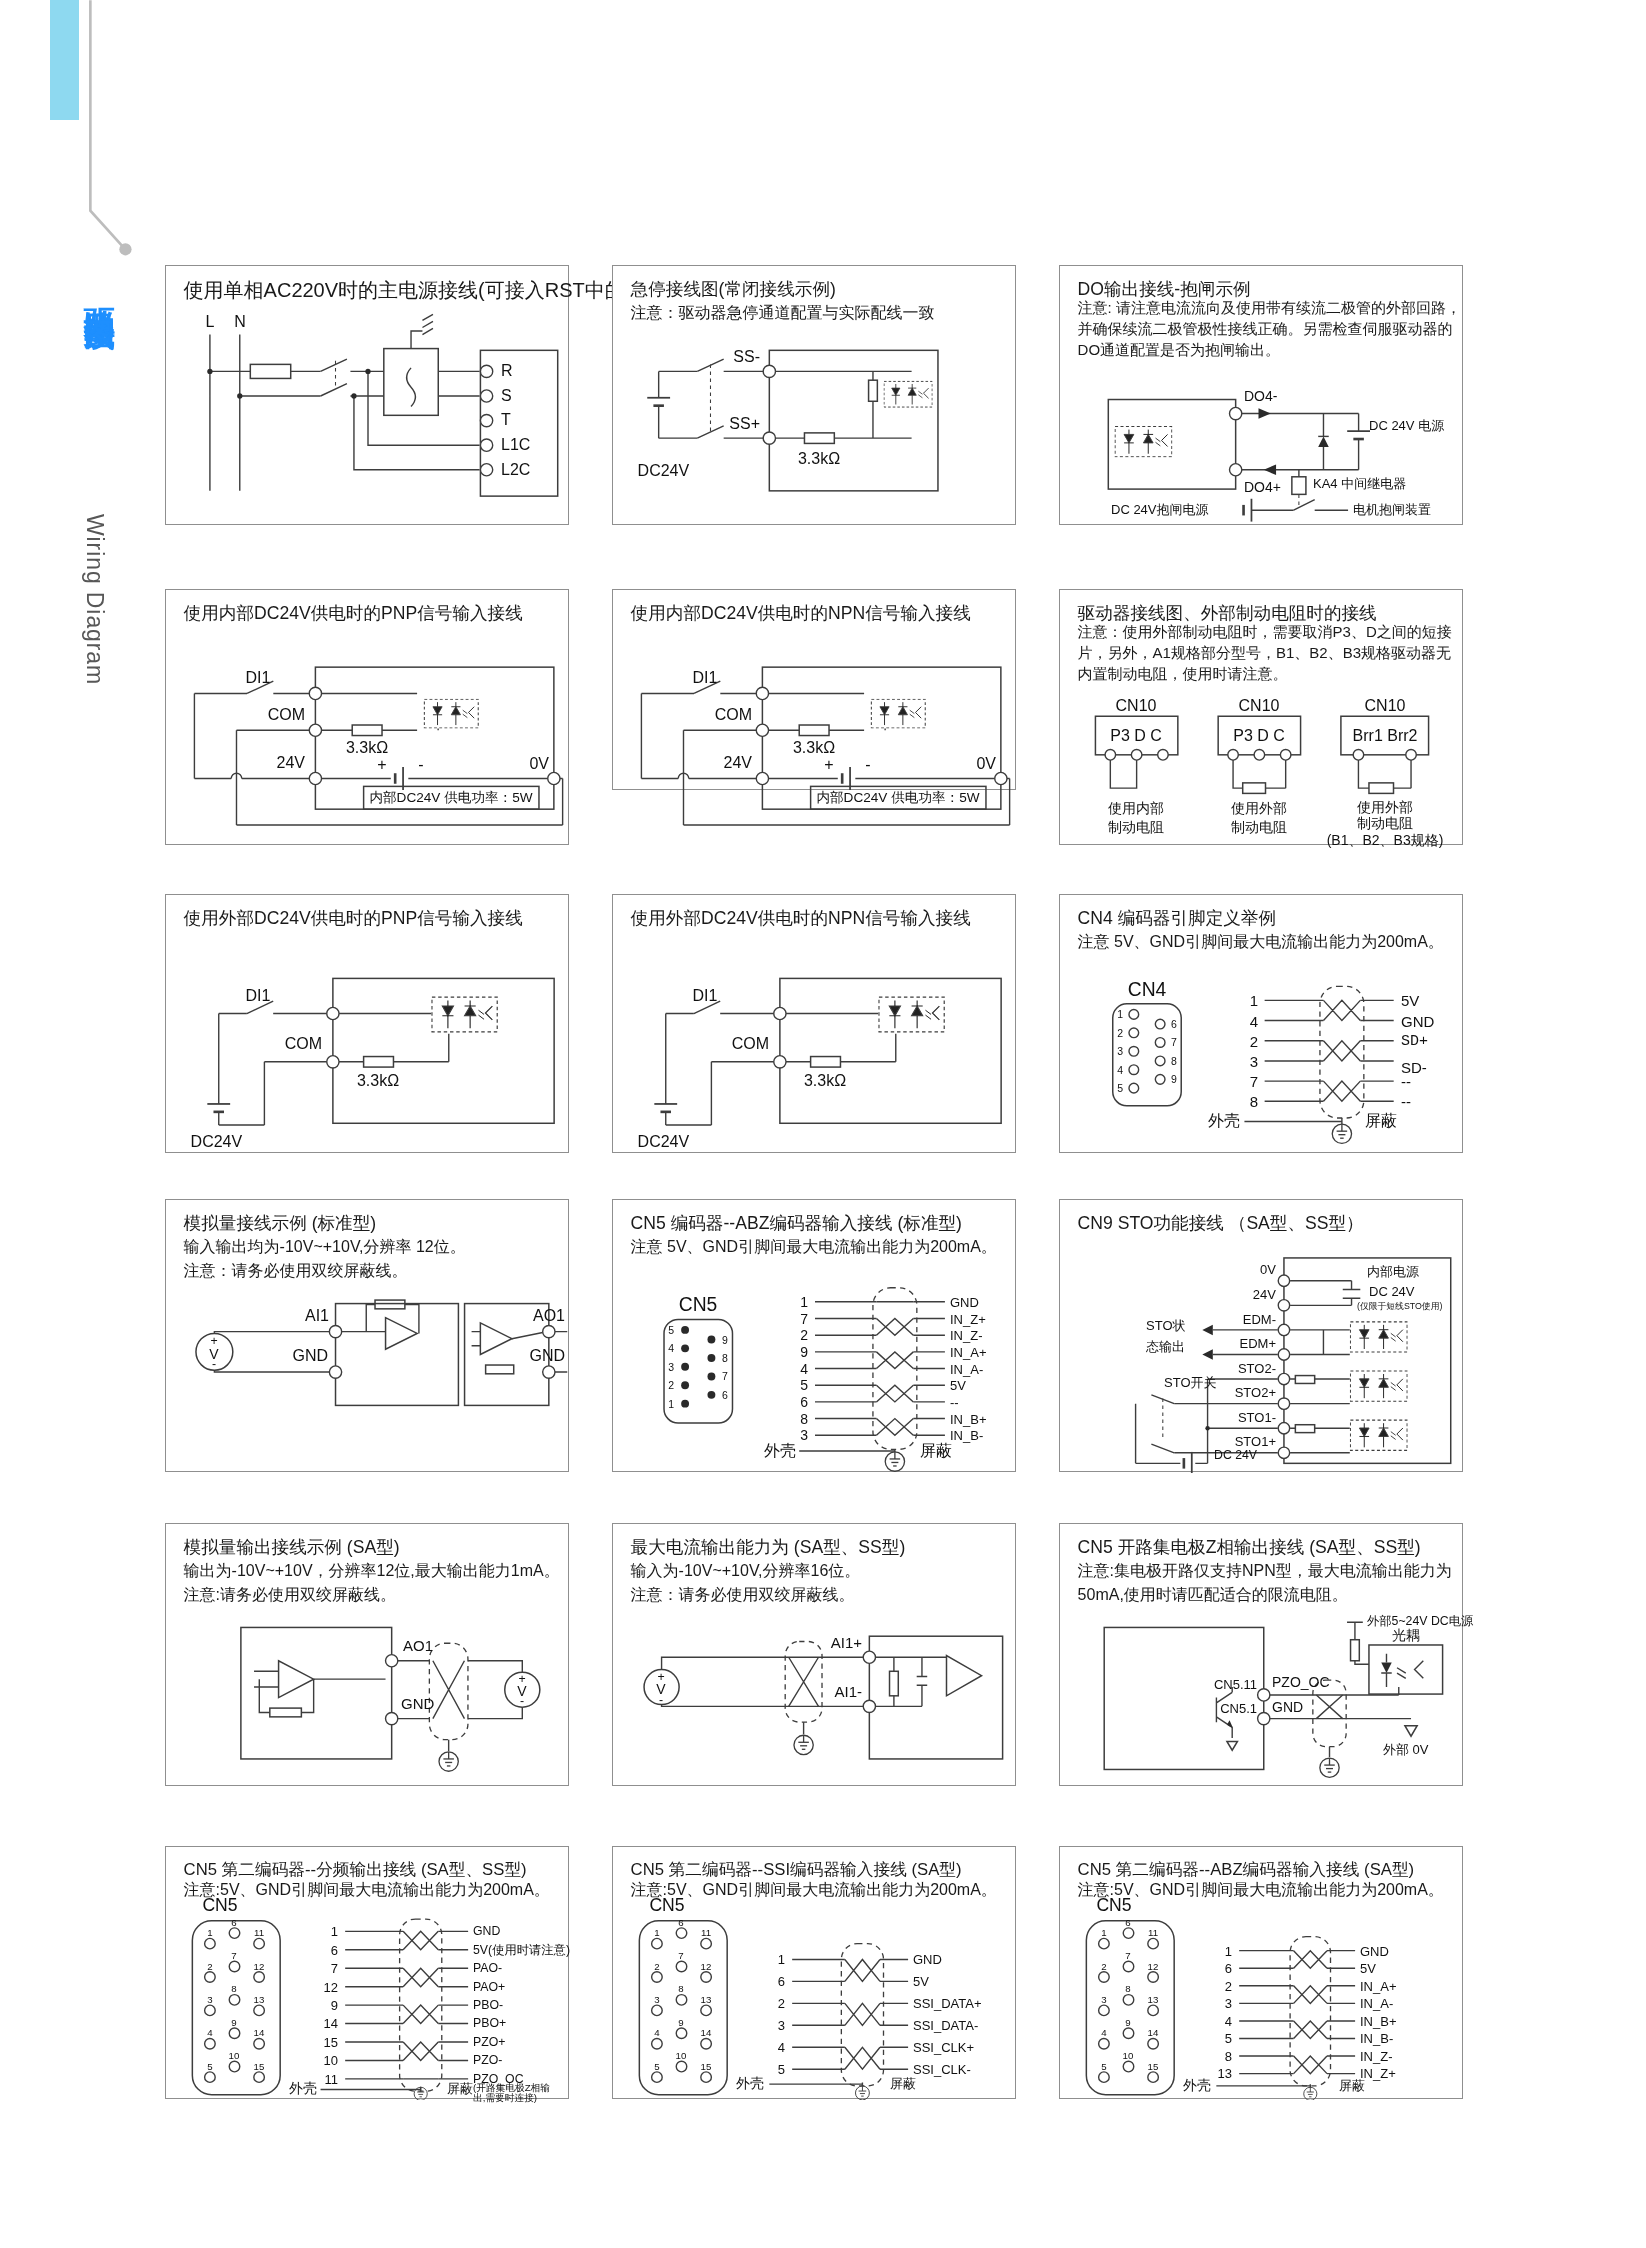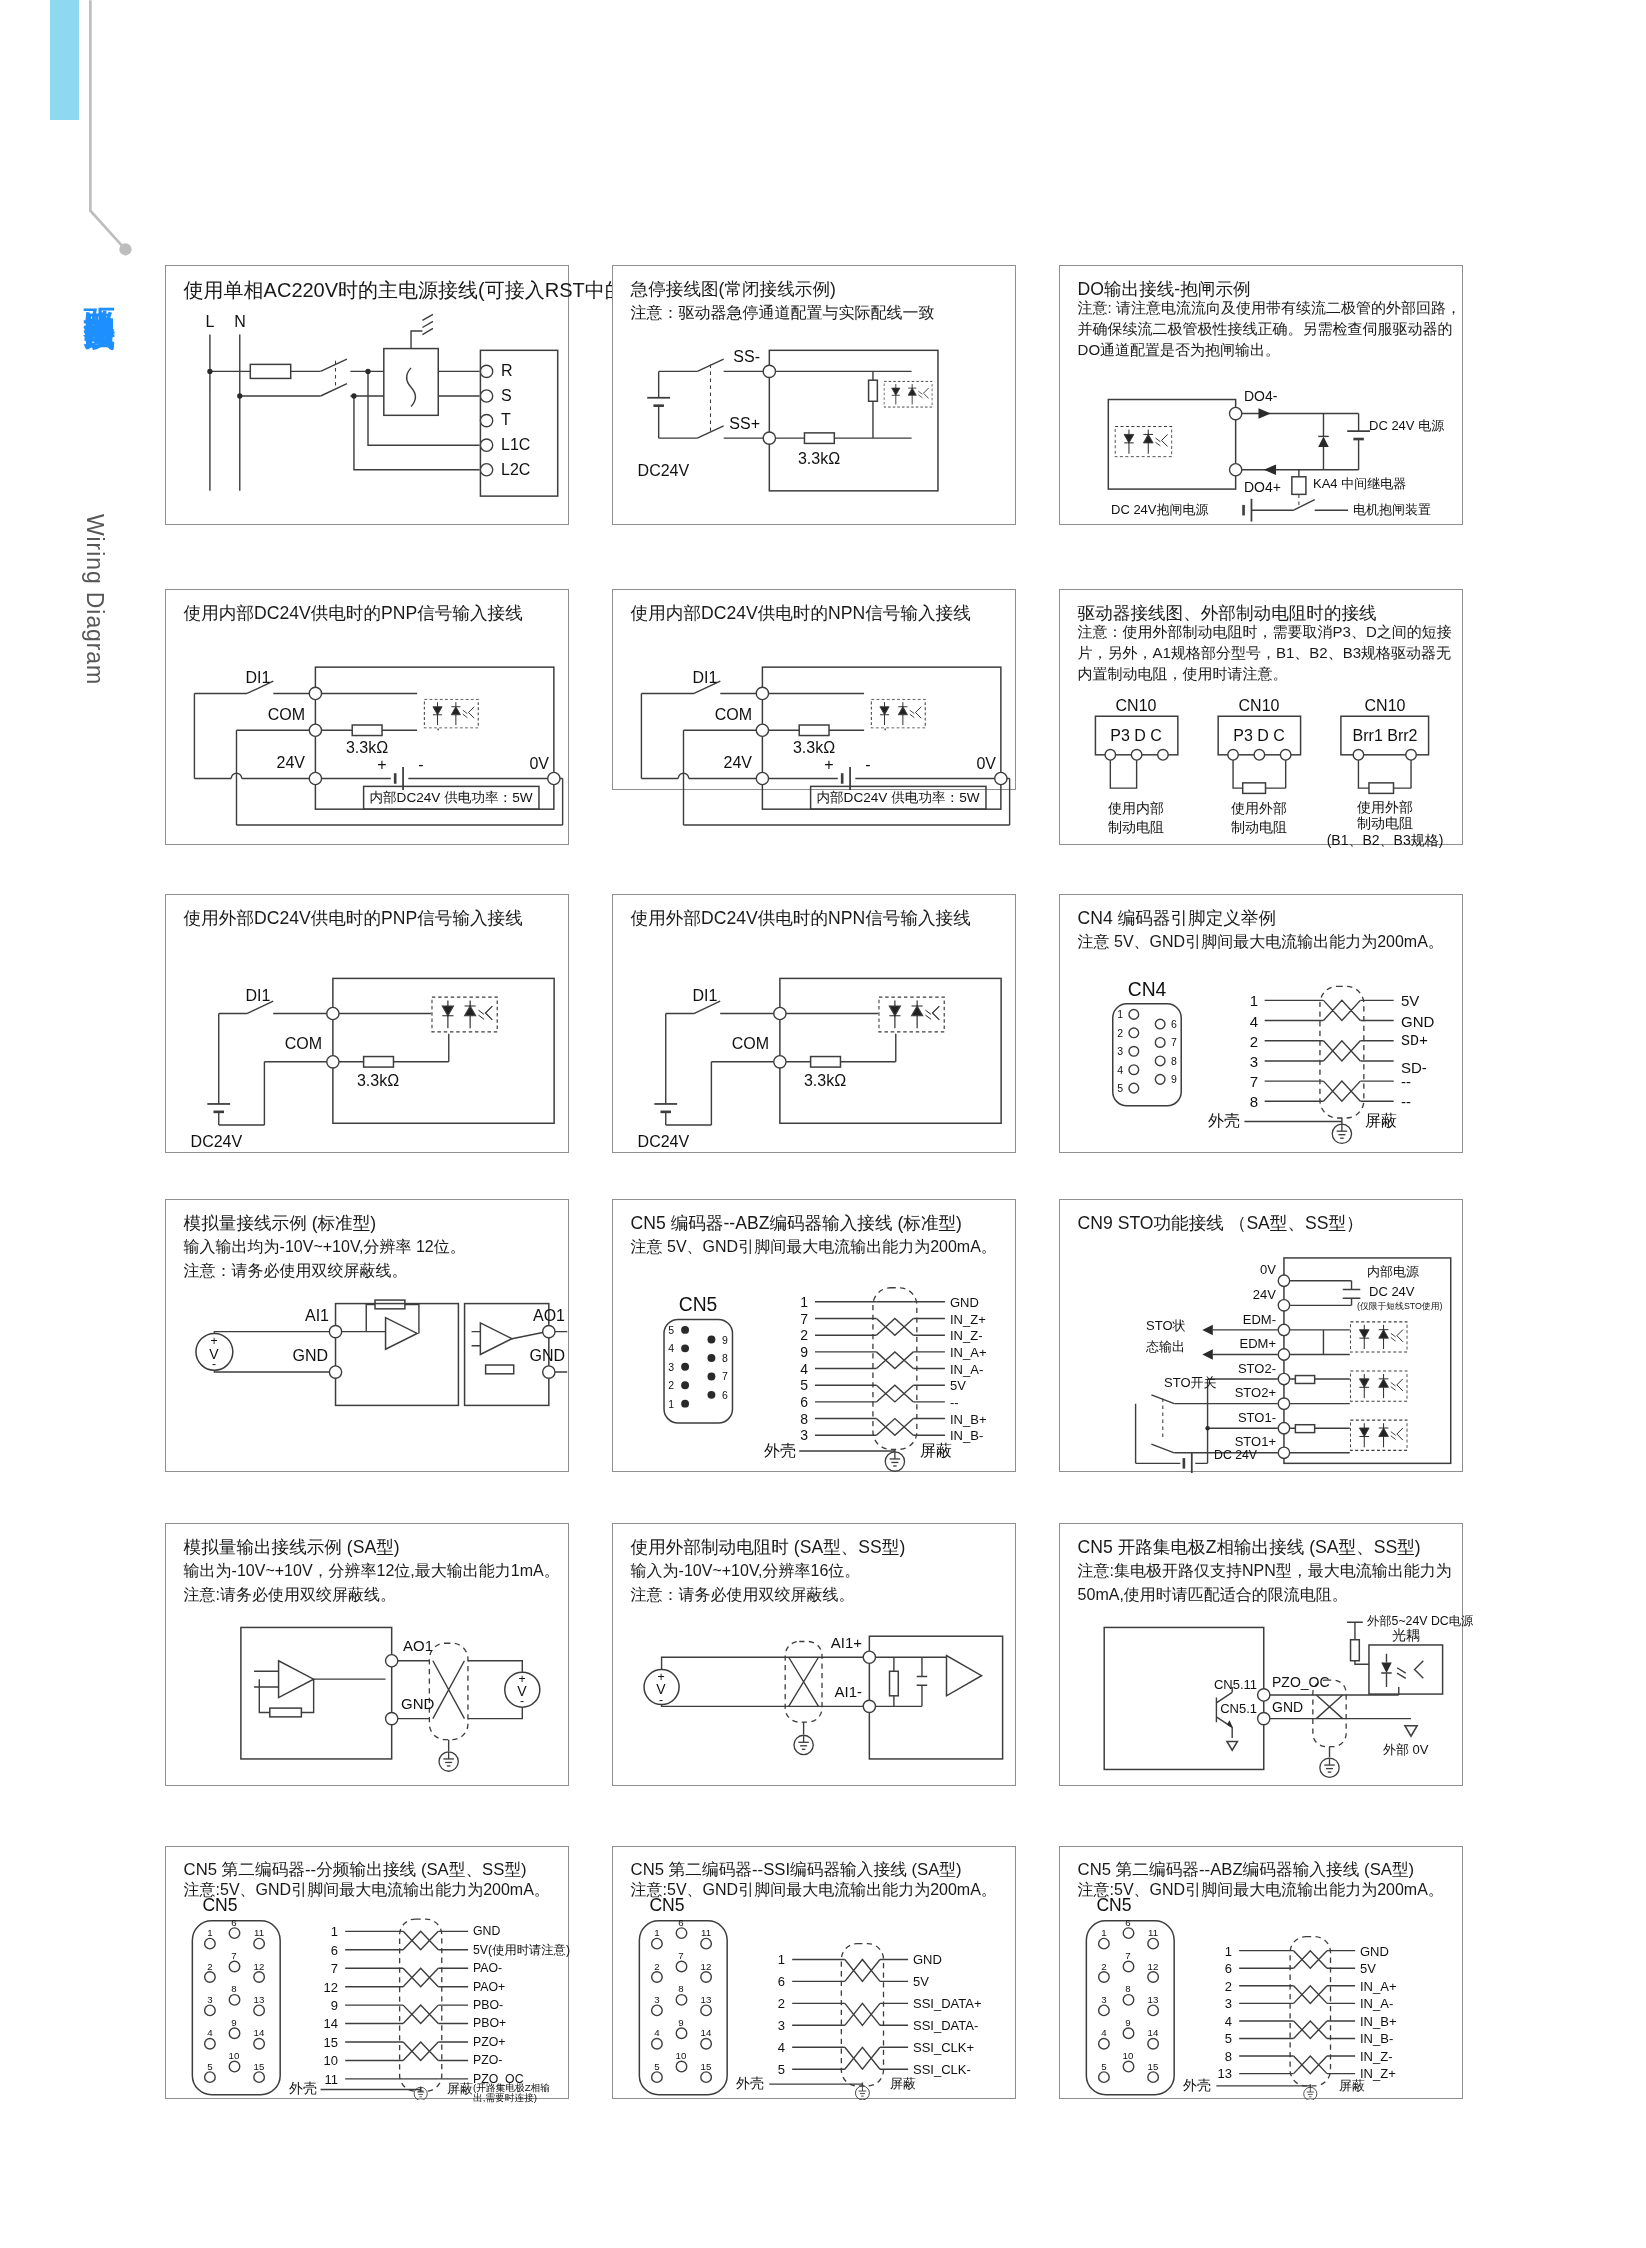--- a/index.html
+++ b/index.html
@@ -533,21 +533,21 @@
         <use href="#earthg" transform="translate(217,252)"></use>
         <rect class="bx" x="292" y="128" width="152" height="140"></rect>
         <circle class="t" cx="292" cy="152" r="7"></circle>
           <circle class="t" cx="292" cy="208" r="7"></circle>
         <path d="M299,152 H380 M299,208 H352 M320,152 V168 M320,196 V208 M352,152 V174 M352,184 V208"></path>
         <rect class="bx" x="315" y="168" width="10" height="28"></rect>
         <path d="M346,174 H358 M346,184 H358"></path>
         <polygon class="bx" points="380,150 380,196 420,173"></polygon>
       </g>
     </svg>
-    <div class="pt">使用外部制动电阻时 (SA型、SS型)</div>
+    <div class="pt">最大电流输出能力为 (SA型、SS型)</div>
     <div class="pn" style="top:37px">输入为-10V~+10V,分辨率16位。</div>
     <div class="pn" style="top:61px">注意：请务必使用双绞屏蔽线。</div>
     <span class="lb c" style="left:48px;top:153px;font-size:12.3px">+</span>
     <span class="lb c" style="left:48px;top:165px;font-size:14px">V</span>
     <span class="lb c" style="left:48px;top:176px;font-size:12.3px">-</span>
     <span class="lb r" style="left:249px;top:118px;font-size:15px">AI1+</span>
     <span class="lb r" style="left:249px;top:167px;font-size:15px">AI1-</span>
   </section>
 
   <section class="panel" style="left:1059px;top:1523px;width:404px;height:263px">

